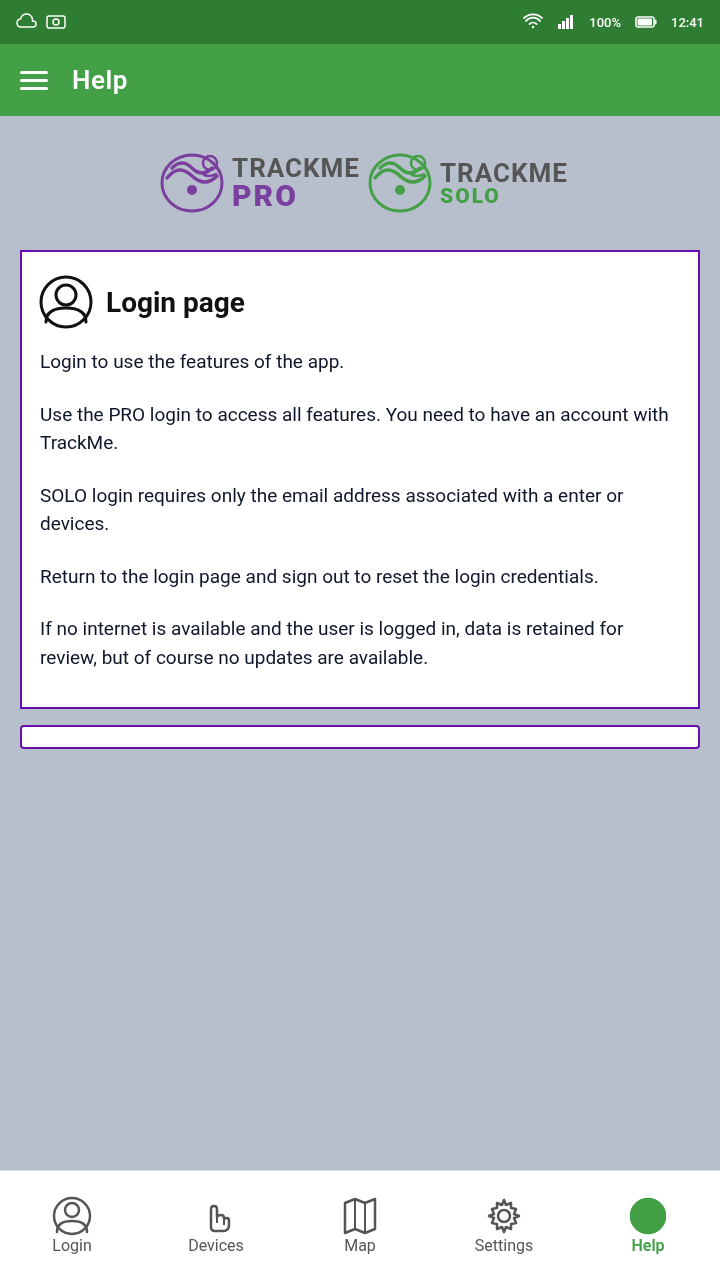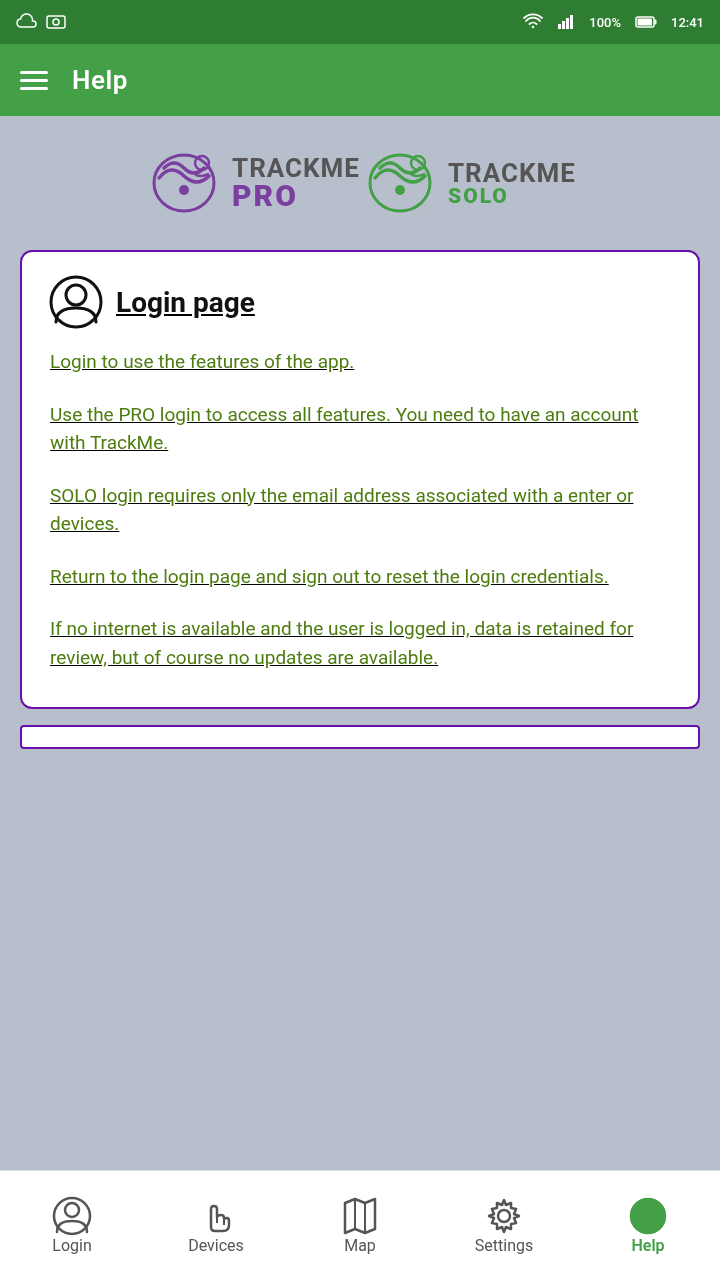--- a/index.html
+++ b/index.html
@@ -82,21 +82,21 @@
       display: flex;
       align-items: center;
       justify-content: center;
       padding: 8px 0 16px;
       gap: 0;
     }
 
     .logo-pro, .logo-solo {
       display: flex;
       align-items: center;
-      gap: 8px;
+      gap: 0;
     }
 
     .logo-icon-pro {
       width: 80px;
       height: 70px;
     }
     .logo-icon-solo {
       width: 80px;
       height: 70px;
     }
@@ -134,23 +134,22 @@
       font-size: 21px;
       font-weight: 900;
       color: #43a047;
       letter-spacing: 2px;
     }
 
     
     .help-card {
       background: white;
       border: 2.5px solid #6a0dad;
-      border-radius: 12px;
-      padding: 24px 28px 32px;
-      text-decoration: underline;
+      border-radius: 0;
+      padding: 24px 18px 32px;
     }
 
     .card-header {
       display: flex;
       align-items: center;
       gap: 14px;
       margin-bottom: 20px;
     }
     .card-header-icon {
       width: 52px;
@@ -159,21 +158,21 @@
     }
     .card-title {
       font-size: 28px;
       font-weight: 700;
       color: #111;
     }
 
     .card-body p {
       font-size: 19px;
       line-height: 1.5;
-      color: #4d7c0f;
+      color: #0f172a;
       margin-bottom: 24px;
     }
     .card-body p:last-child {
       margin-bottom: 3px;
     }
 
     
     .next-card-partial {
       background: white;
       border: 2.5px solid #6a0dad;

